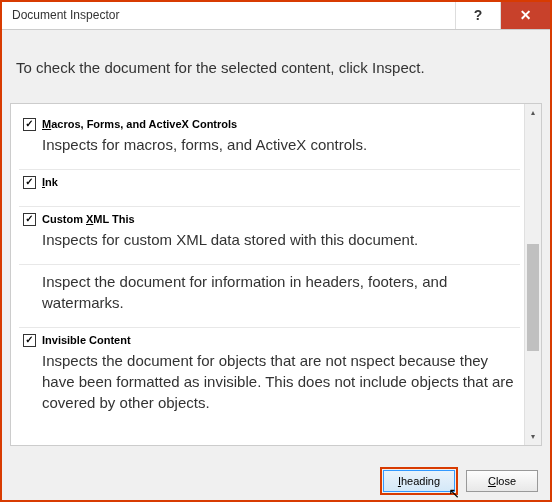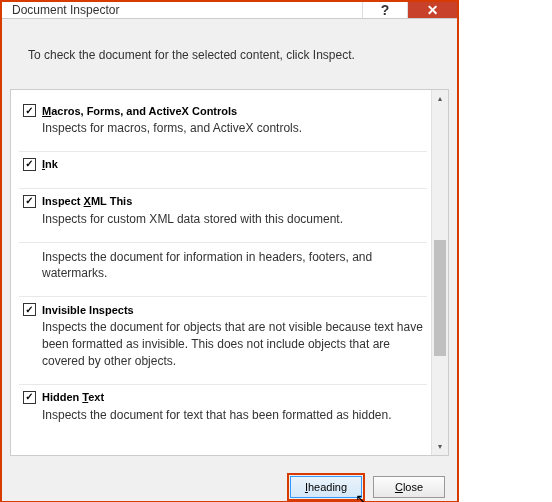--- a/index.html
+++ b/index.html
@@ -1,33 +1,33 @@
 <!DOCTYPE html>
 <html><head>
 <meta charset="utf-8">
 <style>
 * { box-sizing: border-box; margin: 0; padding: 0; }
 body { font-family: "Segoe UI", Tahoma, sans-serif; font-size: 11px; background: #fff; }
-.dialog { width: 459px; height: 502px; border: 2px solid #d83b01; background: #f0f0f0; display: flex; flex-direction: column; gap: 17px; }
+.dialog { width: 552px; height: 502px; border: 2px solid #d83b01; background: #f0f0f0; display: flex; flex-direction: column; gap: 17px; }
 .titlebar { height: 30px; background: #fff; border-bottom: 1px solid #ccc; display: flex; align-items: center; padding-left: 10px; }
 .titlebar-text { font-size: 12px; color: #333; flex: 1; }
 .titlebar-btns { display: flex; height: 100%; }
 .titlebar-btn { width: 45px; display: flex; align-items: center; justify-content: center; font-size: 14px; font-weight: bold; color: #333; border-left: 1px solid #ddd; cursor: default; }
 .titlebar-btn.close { background: #c8412b; color: #fff; width: 50px; }
-.instruction { padding: 12px 26px 10px; font-size: 12px; color: #333; }
+.instruction { padding: 12px 14px 10px; font-size: 15px; color: #333; }
 .content-wrap { flex: 1; background: #fff; margin: 0 8px; border: 1px solid #ccc; display: flex; }
 .scroll-area { flex: 1; overflow: hidden; padding: 8px 4px 18px 8px; }
 .item { padding: 6px 4px 14px 4px; border-bottom: 1px solid #e8e8e8; }
 .item:last-child { border-bottom: none; }
 .item-head { display: flex; align-items: center; gap: 6px; margin-bottom: 3px; }
 .check { width: 13px; height: 13px; border: 1px solid #333; background: #fff; display: inline-flex; align-items: center; justify-content: center; font-size: 10px; line-height: 1; }
 .check::after { content: "✓"; color: #000; font-weight: bold; }
 .item-title { font-weight: bold; font-size: 11px; color: #000; }
 .item-title .ul { text-decoration: underline; }
-.item-desc { font-size: 12px; color: #333; margin-left: 19px; line-height: 1.4; }
+.item-desc { font-size: 15px; color: #333; margin-left: 19px; line-height: 1.4; }
 .scrollbar { width: 17px; background: #f0f0f0; border-left: 1px solid #e0e0e0; display: flex; flex-direction: column; }
 .sb-btn { height: 17px; display: flex; align-items: center; justify-content: center; font-size: 8px; color: #555; }
 .sb-track { flex: 1; position: relative; }
 .sb-thumb { position: absolute; left: 2px; right: 2px; top: 40%; height: 35%; background: #c0c0c0; }
 .footer { height: 40px; display: flex; align-items: center; justify-content: flex-end; padding: 0 12px; gap: 8px; background: #f0f0f0; }
 .btn { min-width: 72px; height: 22px; background: linear-gradient(#fdfdfd,#e8e8e8); border: 1px solid #999; font-size: 11px; display: inline-flex; align-items: center; justify-content: center; cursor: default; }
 .btn .ul { text-decoration: underline; }
 .btn-hl { border: 2px solid #d83b01; padding: 1px; }
 .btn-hl .btn { border: 1px solid #3399ff; background: linear-gradient(#eaf3fb,#d4e8f8); position: relative; }
 .cursor { position: absolute; right: -6px; bottom: -10px; font-size: 14px; color: #000; pointer-events: none; }
@@ -61,44 +61,37 @@
         <div class="item-head">
           <span class="check"></span>
           <span class="item-title"><span></span><span class="ul">I</span><span>nk</span></span>
         </div>
       </div>
 
 
       <div class="item">
         <div class="item-head">
           <span class="check"></span>
-          <span class="item-title"><span>Inspect </span><span class="ul">X</span><span>ML This</span></span>
+          <span class="item-title"><span>Custom </span><span class="ul">X</span><span>ML This</span></span>
         </div>
         <div class="item-desc">Inspects for custom XML data stored with this document.</div>
       </div>
 
       <div class="item">
-        <div class="item-desc">Inspects the document for information in headers, footers, and watermarks.</div>
+        <div class="item-desc">Inspect the document for information in headers, footers, and watermarks.</div>
       </div>
 
       <div class="item">
         <div class="item-head">
           <span class="check"></span>
-          <span class="item-title"><span>Invisible Inspects</span><span class="ul"></span><span></span></span>
+          <span class="item-title"><span>Invisible Content</span><span class="ul"></span><span></span></span>
         </div>
-        <div class="item-desc">Inspects the document for objects that are not visible because text have been formatted as invisible. This does not include objects that are covered by other objects.</div>
+        <div class="item-desc">Inspects the document for objects that are not nspect because they have been formatted as invisible. This does not include objects that are covered by other objects.</div>
       </div>
 
-      <div class="item">
-        <div class="item-head">
-          <span class="check"></span>
-          <span class="item-title"><span>Hidden </span><span class="ul">T</span><span>ext</span></span>
-        </div>
-        <div class="item-desc">Inspects the document for text that has been formatted as hidden.</div>
-      </div>
 
     </div>
     <div class="scrollbar">
       <div class="sb-btn">▴</div>
       <div class="sb-track">
         <div class="sb-thumb"></div>
       </div>
       <div class="sb-btn">▾</div>
     </div>
   </div>

